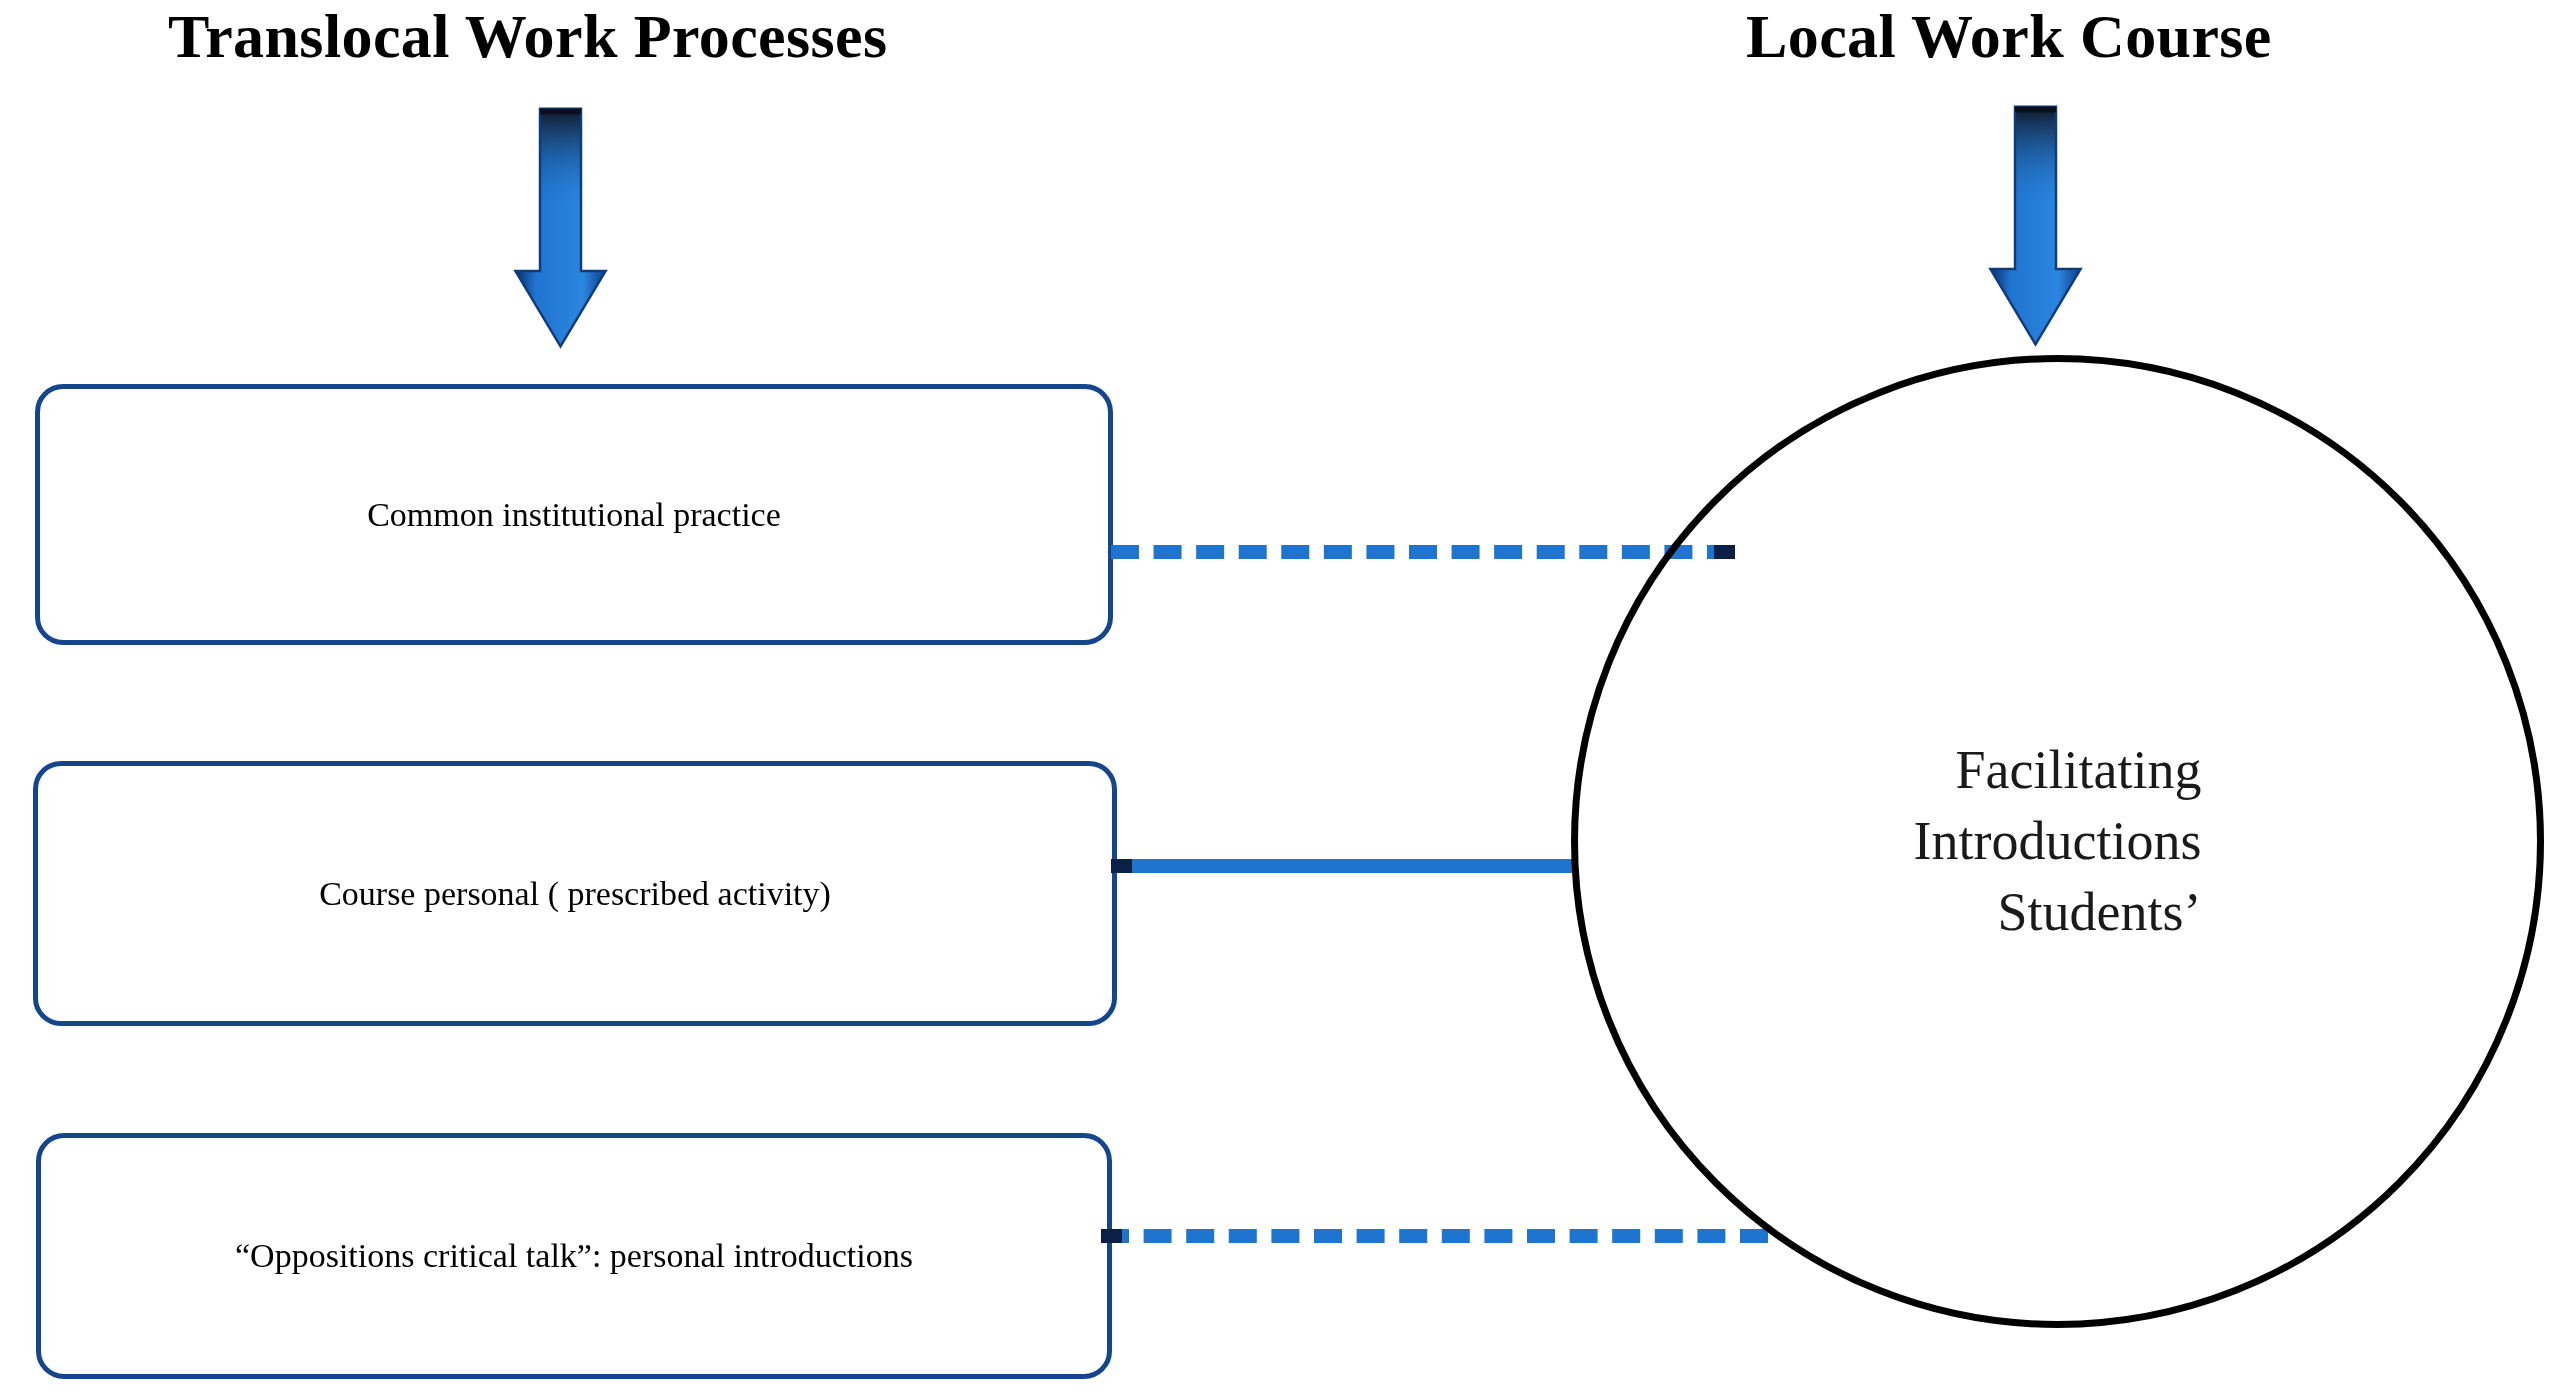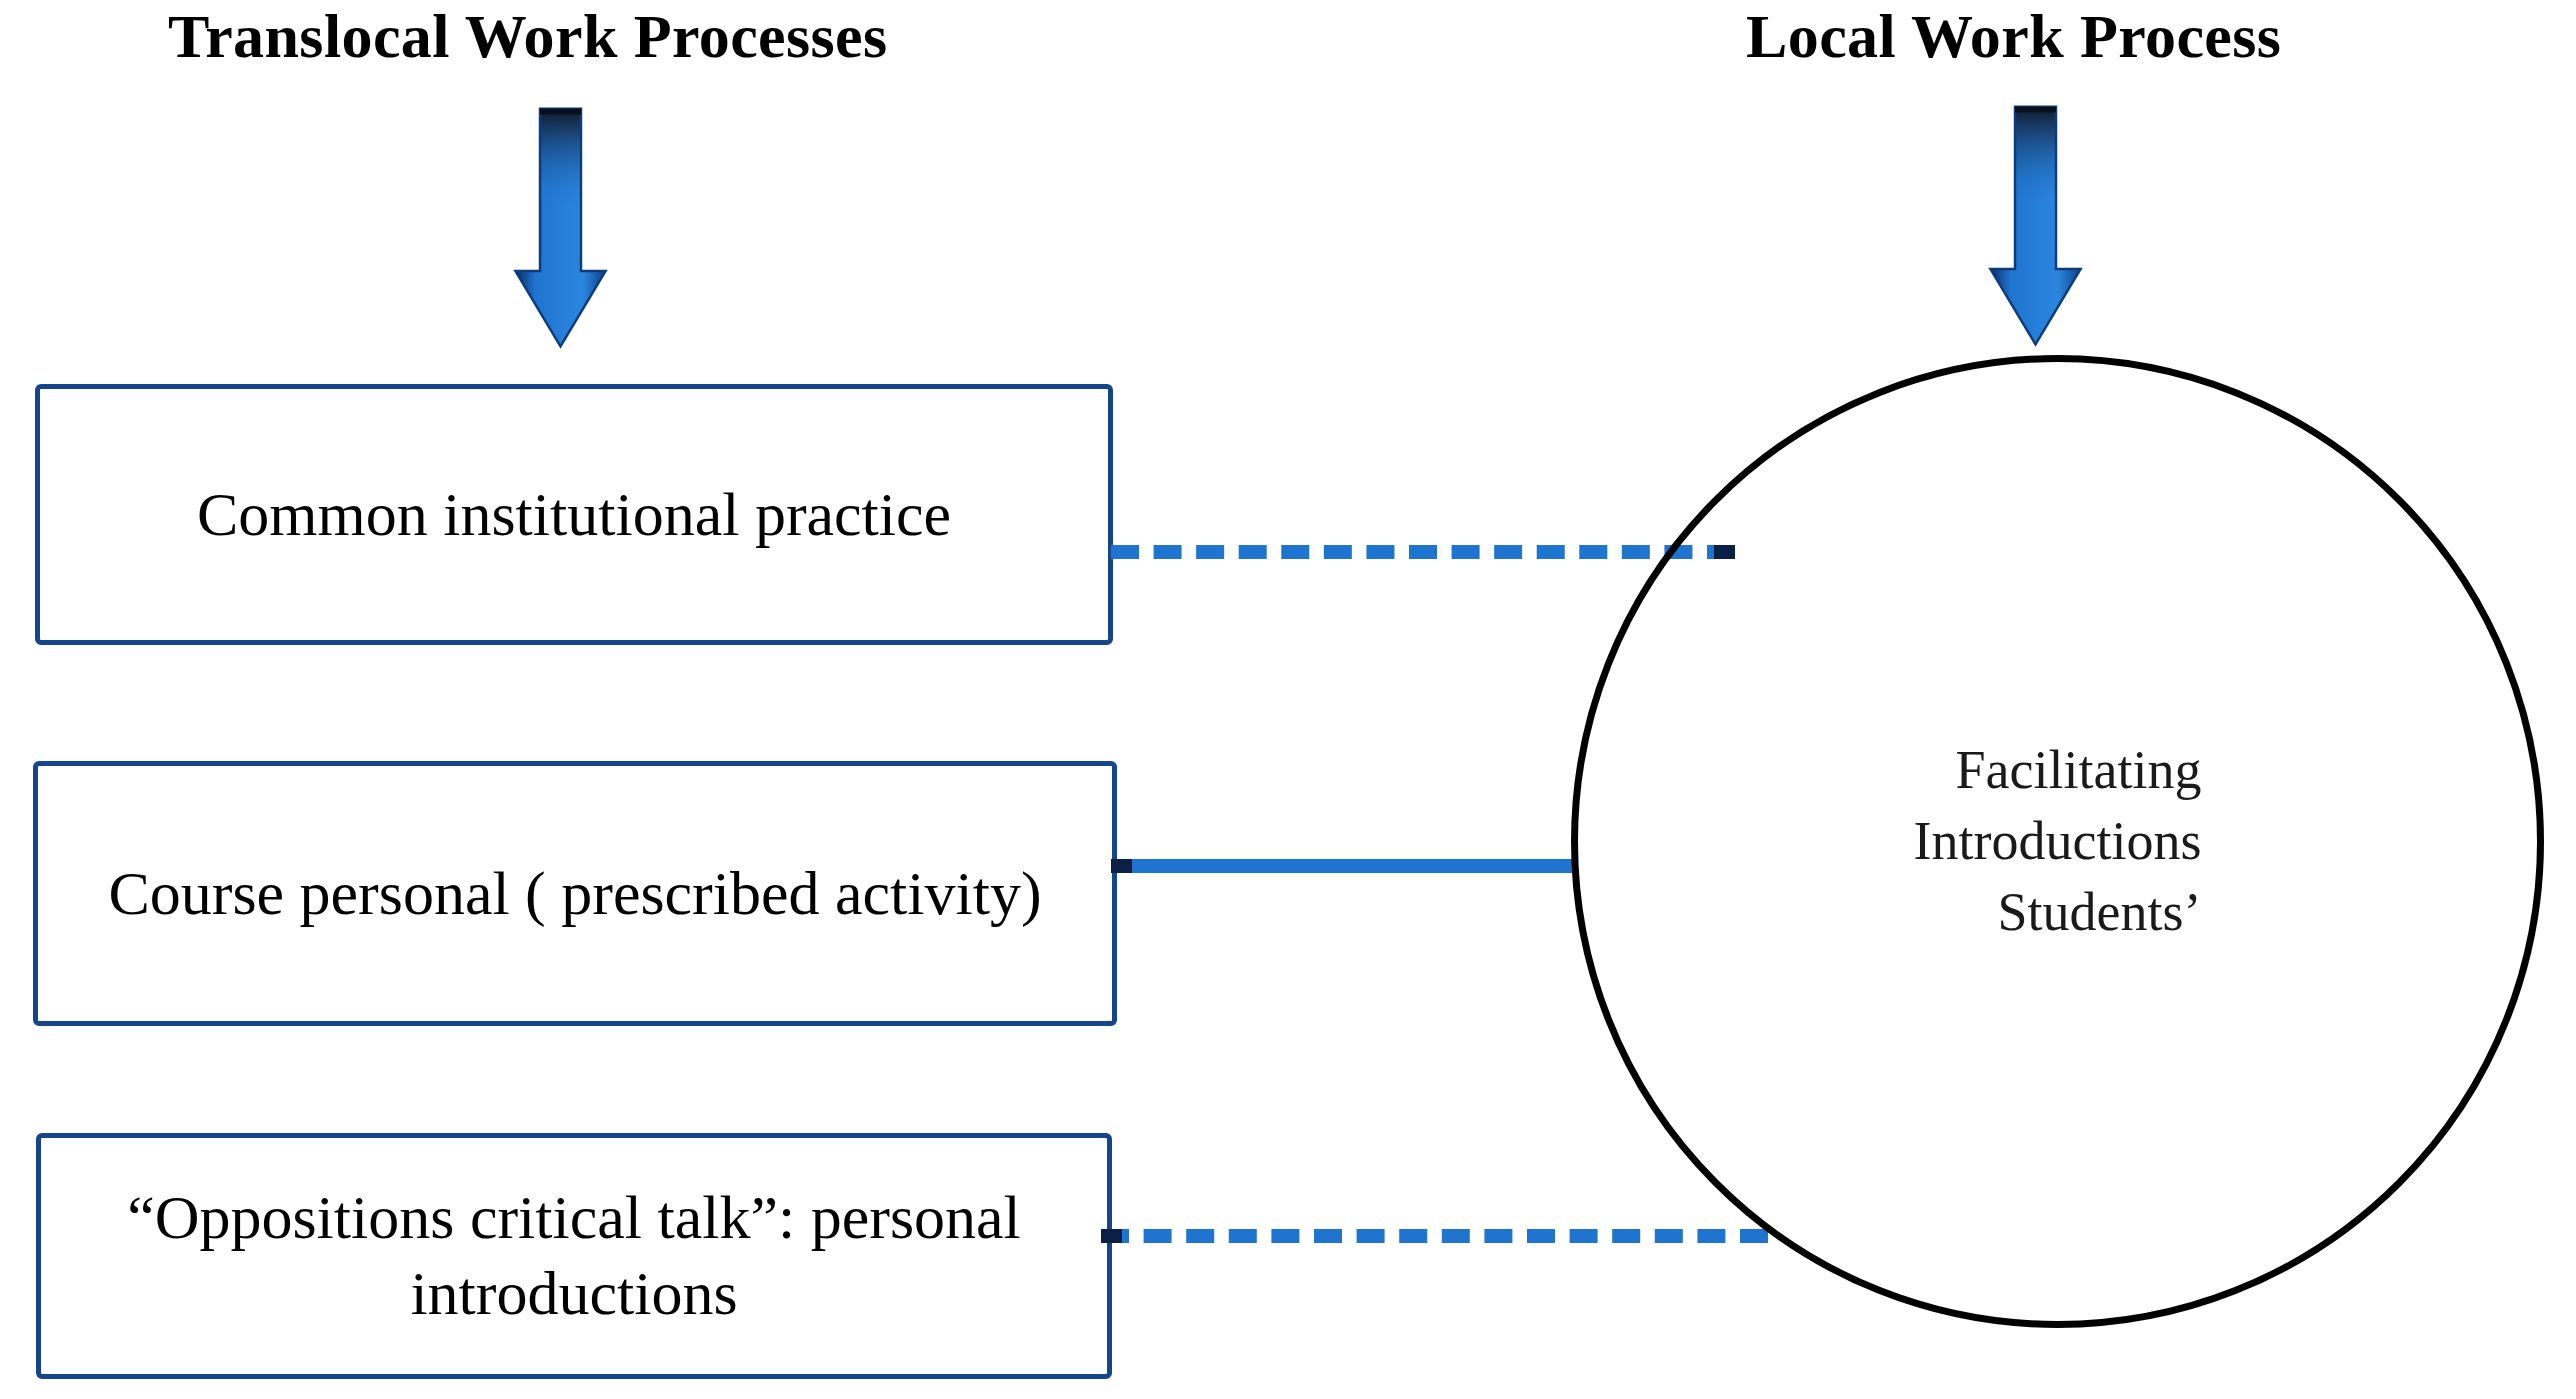--- a/index.html
+++ b/index.html
@@ -43,28 +43,28 @@
     height: 246px;
   }
   #arrow-translocal { left: 511px; top: 107px; }
   #arrow-local      { left: 1986px; top: 105px; }
 
   
   .box {
     position: absolute;
     box-sizing: border-box;
     border: 5.8px solid #15458c;
-    border-radius: 6px;
+    border-radius: 28px;
     background: #ffffff;
     display: flex;
     align-items: center;
     justify-content: center;
     text-align: center;
     color: #000000;
-    font-size: 62px;
+    font-size: 34px;
     line-height: 1.22;
     padding: 5px 36px;
   }
   #box-common   { left: 35px;  top: 384px;  width: 1078px; height: 261px; }
   #box-syllabus { left: 33px;  top: 761px;  width: 1084px; height: 265px; }
   #box-talk     { left: 36px;  top: 1120px; width: 1076px; height: 246px; margin-top: 13px; }
   .box .label { display: block; }
 
   
   #circle-local-process {
@@ -125,21 +125,21 @@
   #cap-talk-left    { left: 1101px; top: 1229px; }
   #cap-syllabus-left{ left: 1111px; top: 859px; }
 </style>
 </head>
 <body>
 
 <div id="stage">
 
   <div class="heading" id="heading-translocal">Translocal Work Processes</div>
 
-  <div class="heading" id="heading-local">Local Work Process</div>
+  <div class="heading" id="heading-local">Local Work Course</div>
 
   <div class="down-arrow" id="arrow-translocal">
     <svg width="99" height="246" viewBox="0 0 120 300" xmlns="http://www.w3.org/2000/svg">
       <defs>
         <linearGradient id="shaftGradL" x1="0" y1="0" x2="1" y2="0">
           <stop offset="0%" stop-color="#0b2c66"></stop>
           <stop offset="22%" stop-color="#1f74cf"></stop>
           <stop offset="75%" stop-color="#2b86e0"></stop>
           <stop offset="100%" stop-color="#0f3f86"></stop>
         </linearGradient>

